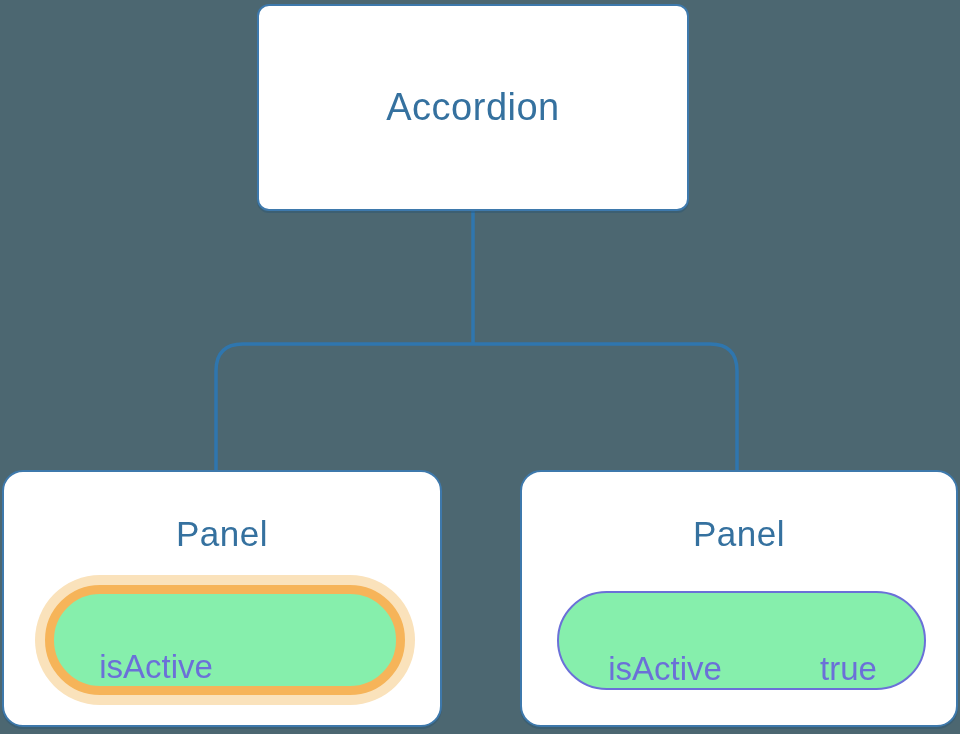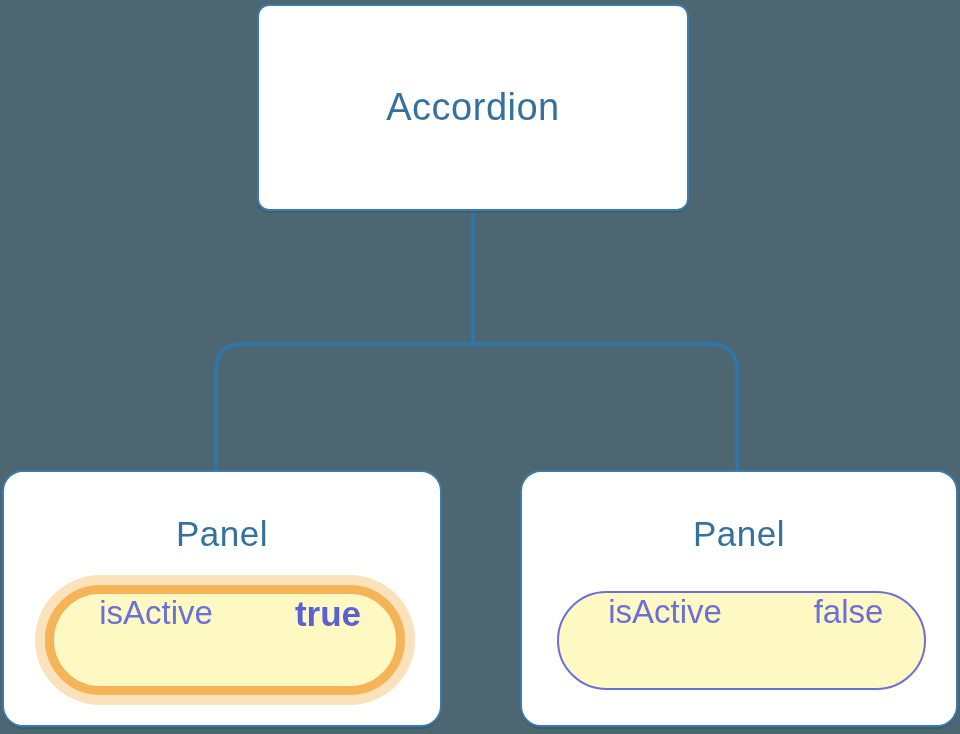--- a/index.html
+++ b/index.html
@@ -46,22 +46,22 @@
   .panel-title{
     position:absolute;left:0;top:42px;width:100%;
     text-align:center;
     color:var(--title);
     font-size:35px;font-weight:500;letter-spacing:0.5px;
   }
   .pill{
     position:absolute;
     box-sizing:border-box;
     border-radius:999px;
-    display:flex;align-items:flex-start;
-    background:#fef9c3;
+    display:flex;align-items:flex-end;
+    background:#86efac;
   }
   .pill-active{
     left:41px;top:113px;width:360px;height:110px;
     border:9px solid var(--orange);
     box-shadow:0 0 0 10px var(--orange-glow);
   }
   .pill-inactive{
     left:35px;top:119px;width:369px;height:99px;
     border:2px solid var(--purple);
   }
@@ -92,27 +92,26 @@
 
   <div class="node root-node">
     <span class="root-label">Accordion</span>
   </div>
 
   <div class="node panel-node panel-left">
     <div class="panel-title">Panel</div>
     <div class="pill pill-active">
       <span class="cell cell-prop">isActive</span>
       <span class="divider"></span>
-      <span class="cell cell-value">true</span>
     </div>
 
   </div>
 
   <div class="node panel-node panel-right">
     <div class="panel-title">Panel</div>
     <div class="pill pill-inactive">
       <span class="cell cell-prop">isActive</span>
       <span class="divider"></span>
-      <span class="cell cell-value">false</span>
+      <span class="cell cell-value">true</span>
     </div>
   </div>
 
 </div>
 
 </body></html>

